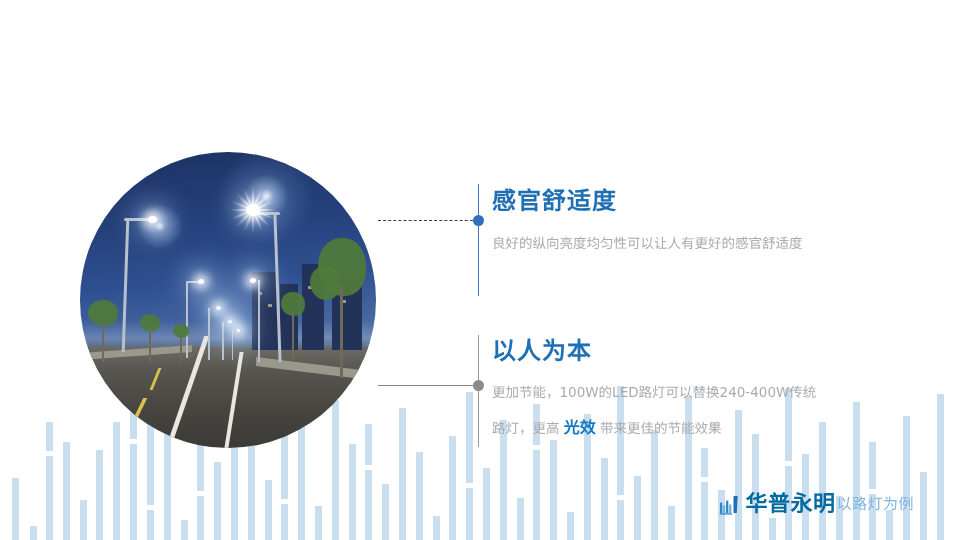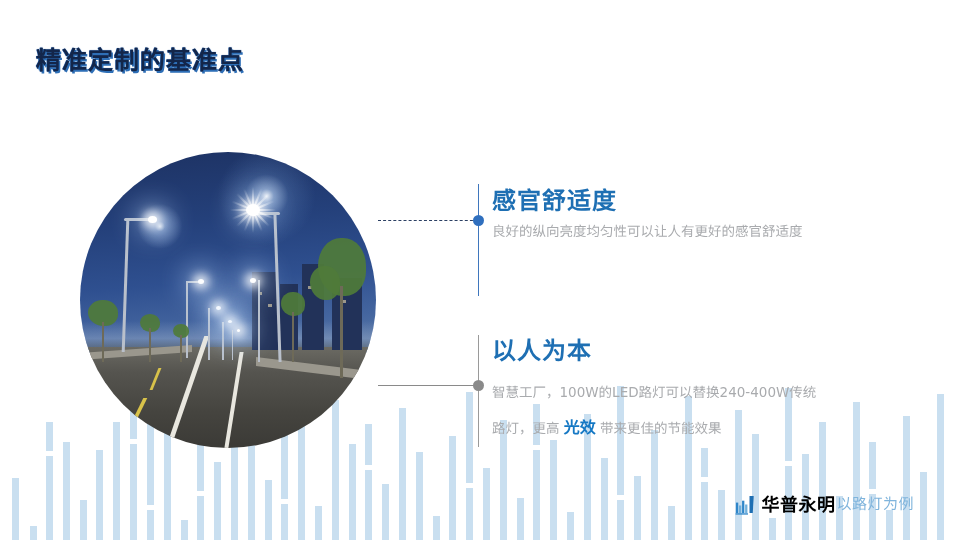--- a/index.html
+++ b/index.html
@@ -82,29 +82,29 @@
   .block{position:absolute;z-index:8;}
   .heading{
     font-size:24px;font-weight:700;color:#1e6fb3;letter-spacing:1px;
     line-height:1.1;white-space:nowrap;
   }
   .sub{
     font-size:14px;color:#8d8f92;line-height:1.5;white-space:nowrap;margin-top:11px;
   }
   .sub b{color:#1e6fb3;font-size:16px;font-weight:700;}
   .desc{
-    font-size:13.5px;color:#a9abae;line-height:2.0;white-space:nowrap;margin-top:4px;
+    font-size:13.5px;color:#a9abae;line-height:2.0;white-space:nowrap;margin-top:16px;
   }
   .body2{font-size:13.5px;color:#a9abae;line-height:2.2;white-space:nowrap;margin-top:14px;}
   .body2 b{color:#1578c4;font-size:16px;font-weight:700;}
 
   
   .logo{position:absolute;right:46px;bottom:25px;display:flex;align-items:center;z-index:9;}
   .logo-mark{width:21px;height:21px;margin-right:5px;flex:0 0 auto;}
-  .logo-main{font-size:18px;font-weight:700;color:#000000;letter-spacing:.5px;line-height:1;}
+  .logo-main{font-size:22px;font-weight:700;color:#0369a1;letter-spacing:.5px;line-height:1;}
   .logo-sub{font-size:15px;font-weight:400;color:#7fb4dc;letter-spacing:.5px;line-height:1;margin-left:1px;}
 </style>
 </head>
 <body>
 
 <div class="slide">
 
   <div class="bars" id="bars">
       <div class="bar" style="left: 12px; width: 7px; height: 62px; background: rgb(201, 223, 240);"></div>
       <div class="bar" style="left: 30px; width: 7px; height: 14px; background: rgb(201, 223, 240);"></div>
@@ -169,21 +169,20 @@
       <div class="bar" style="left: 836px; width: 7px; height: 44px; background: rgb(201, 223, 240);"></div>
       <div class="bar" style="left: 853px; width: 7px; height: 138px; background: rgb(201, 223, 240);"></div>
       <div class="bar" style="left: 869px; width: 7px; height: 98px; background: rgb(201, 223, 240);"></div>
       <div class="barnotch" style="left: 869px; width: 7px; height: 5px; bottom: 46px;"></div>
       <div class="bar" style="left: 886px; width: 7px; height: 30px; background: rgb(201, 223, 240);"></div>
       <div class="bar" style="left: 903px; width: 7px; height: 124px; background: rgb(201, 223, 240);"></div>
       <div class="bar" style="left: 920px; width: 7px; height: 68px; background: rgb(201, 223, 240);"></div>
       <div class="bar" style="left: 937px; width: 7px; height: 146px; background: rgb(201, 223, 240);"></div>
     </div>
 
-  <div class="title">精准定制的基准点</div>
 
   <div class="photo-wrap">
     <div class="photo">
       <div class="sky"></div>
       <div class="horizon-glow"></div>
       <div class="road"></div>
 
       <div class="bldg" style="left:172px;top:120px;width:26px;height:78px;"></div>
       <div class="bldg" style="left:200px;top:132px;width:18px;height:66px;"></div>
       <div class="bldg" style="left:222px;top:112px;width:22px;height:86px;"></div>
@@ -266,21 +265,21 @@
   <div class="hline" style="left:378px;top:385px;width:100px;border-top:1.5px solid #8a8a8a;"></div>
   <div class="dot" style="left:473px;top:380px;background:#8a8a8a;"></div>
 
   <div class="block" style="left:492px;top:188px;">
     <div class="heading">感官舒适度</div>
     <div class="desc">良好的纵向亮度均匀性可以让人有更好的感官舒适度</div>
   </div>
 
   <div class="block" style="left:492px;top:338px;">
     <div class="heading">以人为本</div>
-    <div class="body2">智慧工厂，100W的LED路灯可以替换240-400W传统</div>
+    <div class="body2">更加节能，100W的LED路灯可以替换240-400W传统</div>
     <div class="body2" style="margin-top:2px;">
       <span>路灯，更高 </span><b>光效</b><span> 带来更佳的节能效果</span>
     </div>
   </div>
 
   <div class="logo">
     <svg class="logo-mark" viewBox="0 0 22 22">
       <rect x="1" y="9" width="2.4" height="11" fill="#2f86c9"></rect>
       <rect x="4.2" y="12" width="2.4" height="8" fill="#6fb0dc"></rect>
       <rect x="7.4" y="7" width="2.4" height="13" fill="#2f86c9"></rect>

